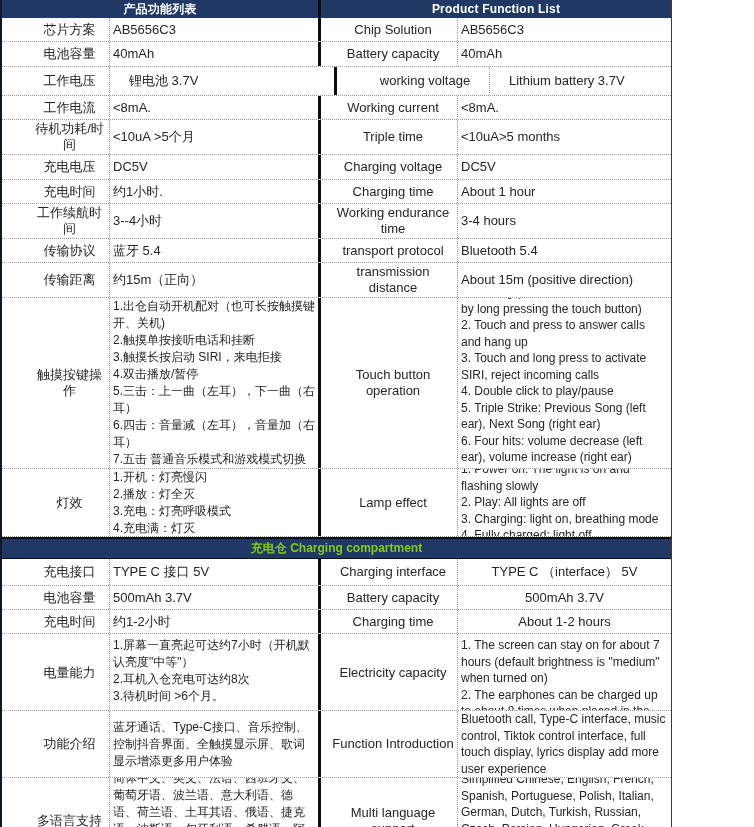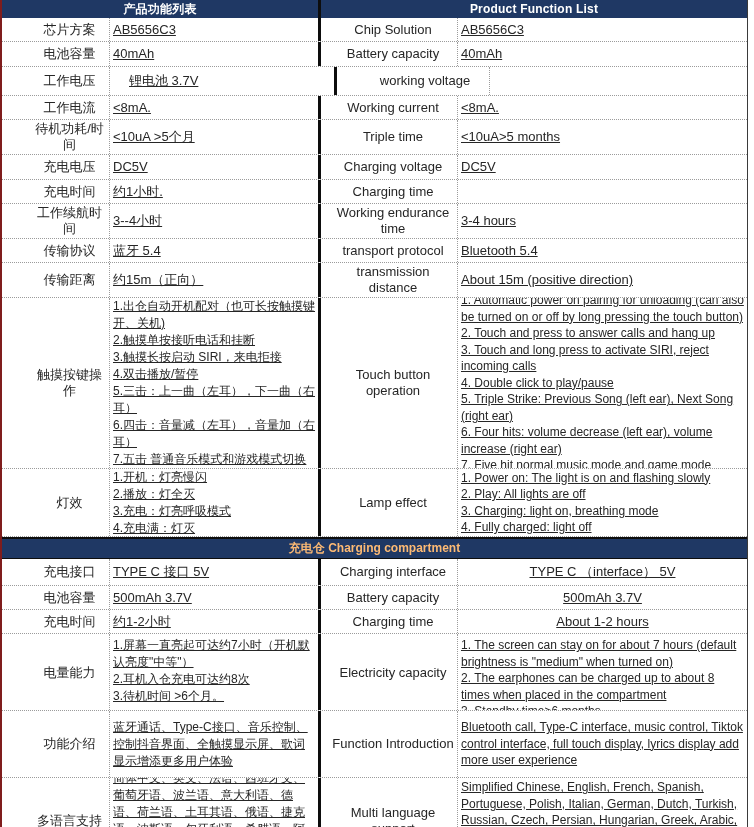--- a/index.html
+++ b/index.html
@@ -1,45 +1,45 @@
 <!DOCTYPE html>
 <html><head>
 <meta charset="utf-8">
 <style>
   html,body{margin:0;padding:0;background:#ffffff;}
   body{font-family:"Liberation Sans","DejaVu Sans",sans-serif;color:#262626;}
   .sheet{
-    width:748px;height:827px;box-sizing:border-box;overflow:hidden;
-    border-left:2px solid #7f1d1d;border-right:1px solid #3a3a3a;
+    width:672px;height:827px;box-sizing:border-box;overflow:hidden;
+    border-left:2px solid #0f172a;border-right:1px solid #3a3a3a;
     background:#ffffff;
   }
   .hdr-row{display:grid;grid-template-columns:319px 1fr;height:18px;}
   .hdr-cell{
     background:#1f3864;color:#fff;font-weight:bold;font-size:12px;
     display:flex;align-items:center;justify-content:center;letter-spacing:.2px;
   }
   .hdr-cell.left{border-right:3px solid #0d0d0d;}
   .section-hdr{
-    background:#1f3864;color:#fdba74;font-weight:bold;font-size:12px;height:19px;
+    background:#1f3864;color:#84cc16;font-weight:bold;font-size:12px;height:19px;
     display:flex;align-items:center;justify-content:center;
     border-top:2px solid #0d0d0d;border-bottom:1px solid #0d0d0d;
   }
   .row{
     display:grid;grid-template-columns:108px 211px 137px 1fr;
     border-bottom:1px dotted #9b9b9b;box-sizing:border-box;
   }
   .cell{
     box-sizing:border-box;display:flex;align-items:center;
     padding:1px 3px;font-size:13px;line-height:16px;overflow:hidden;
   }
   .lbl{justify-content:center;text-align:center;font-size:13px;}
   .c1{border-right:1px dotted #9b9b9b;padding-left:31px;}
   .c2{border-right:3px solid #0d0d0d;}
   .c3{border-right:1px dotted #9b9b9b;margin-left:8px;}
-  .val{white-space:pre-line;text-decoration:underline;}
+  .val{white-space:pre-line;}
   .center{justify-content:center;text-align:left;}
   .multi{font-size:12px;line-height:16.5px;align-items:center;}
   .zh-multi{font-size:12px;line-height:17px;}
   .h24{min-height:24px;} .h25{min-height:25px;} .h29{min-height:29px;gap:16px;}
   .h27{min-height:27px;}
   .h171{height:171px;} .h68{height:68px;} .h77{height:77px;}
   .h67{height:67px;} .h85{height:85px;}
   .clip .cell{align-items:flex-start;padding-top:3px;}
 </style>
 </head>
@@ -61,20 +61,21 @@
   <div class="row h25">
     <div class="cell lbl c1">电池容量</div>
     <div class="cell val c2">40mAh</div>
     <div class="cell lbl c3">Battery capacity</div>
     <div class="cell val">40mAh</div>
   </div>
   <div class="row h29">
     <div class="cell lbl c1">工作电压</div>
     <div class="cell val c2">锂电池 3.7V</div>
     <div class="cell lbl c3">working voltage</div>
+    <div class="cell val">Lithium battery 3.7V</div>
   </div>
   <div class="row h24">
     <div class="cell lbl c1">工作电流</div>
     <div class="cell val c2">&lt;8mA.</div>
     <div class="cell lbl c3">Working current</div>
     <div class="cell val">&lt;8mA.</div>
   </div>
   <div class="row h24">
     <div class="cell lbl c1">待机功耗/时间</div>
     <div class="cell val c2">&lt;10uA &gt;5个月</div>
@@ -84,20 +85,21 @@
   <div class="row h25">
     <div class="cell lbl c1">充电电压</div>
     <div class="cell val c2">DC5V</div>
     <div class="cell lbl c3">Charging voltage</div>
     <div class="cell val">DC5V</div>
   </div>
   <div class="row h24">
     <div class="cell lbl c1">充电时间</div>
     <div class="cell val c2">约1小时.</div>
     <div class="cell lbl c3">Charging time</div>
+    <div class="cell val">About 1 hour</div>
   </div>
   <div class="row h25">
     <div class="cell lbl c1">工作续航时间</div>
     <div class="cell val c2">3--4小时</div>
     <div class="cell lbl c3">Working endurance time</div>
     <div class="cell val">3-4 hours</div>
   </div>
   <div class="row h24">
     <div class="cell lbl c1">传输协议</div>
     <div class="cell val c2">蓝牙 5.4</div>

